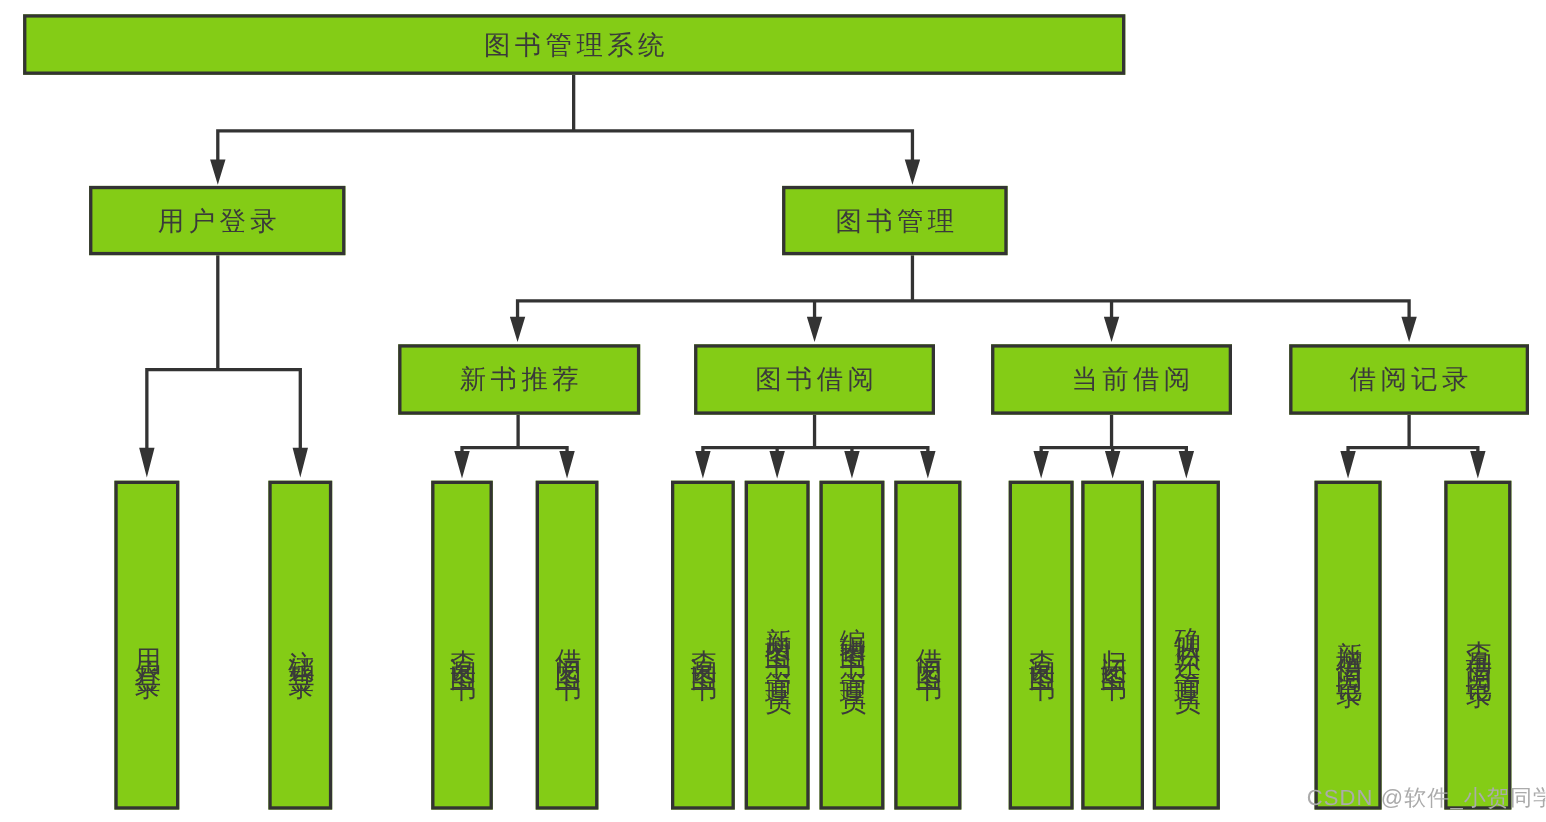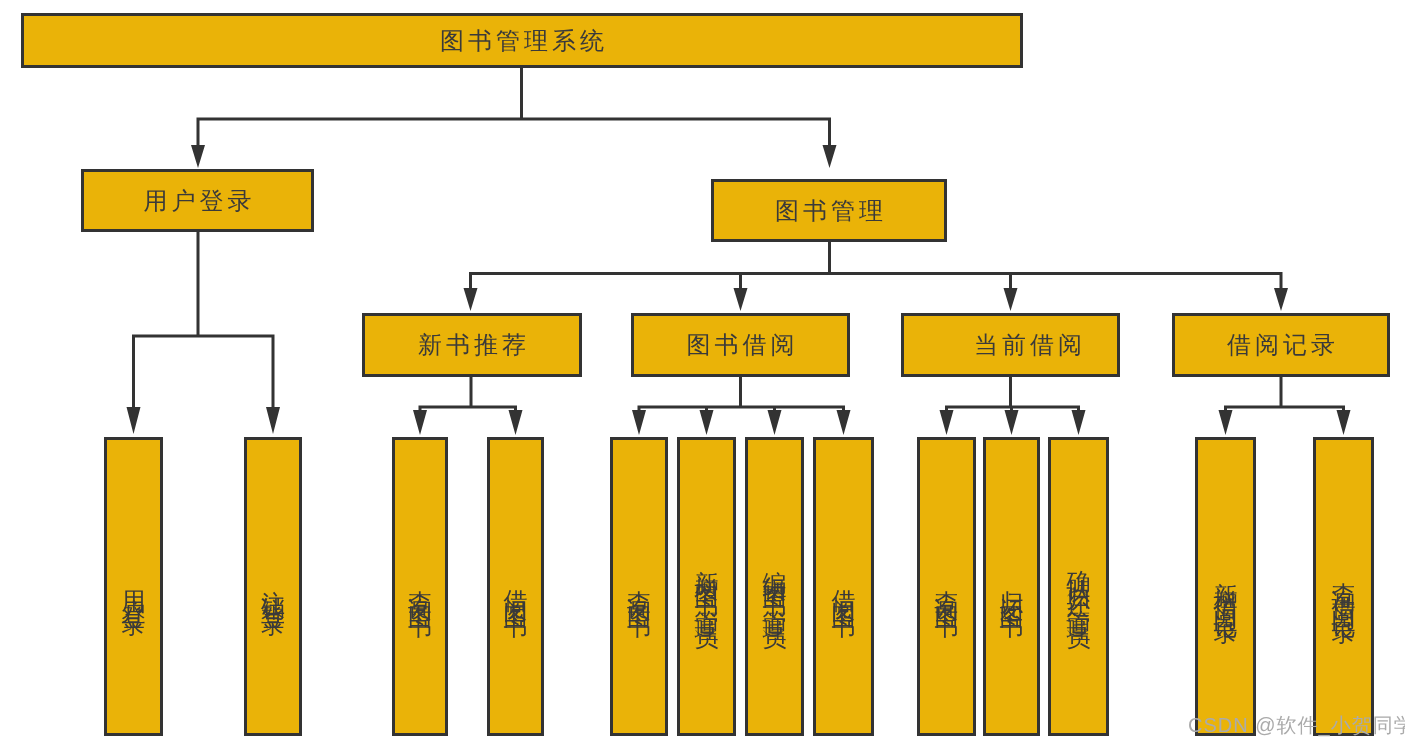--- a/index.html
+++ b/index.html
@@ -18,21 +18,21 @@
   }
   #connector-svg {
     position: absolute;
     left: 0; top: 0;
     width: 1405px; height: 747px;
   }
   .box {
     position: absolute;
     box-sizing: border-box;
     border: 3px solid #333333;
-    background: #eab308;
+    background: #84cc16;
     display: flex;
     align-items: center;
     justify-content: center;
     white-space: nowrap;
     color: #3a3a3a;
   }
   .hbox {
     font-size: 24px;
     letter-spacing: 4px;
     text-indent: 4px;
@@ -99,21 +99,21 @@
       M939.5 410 L953.5 410 L946.5 435 Z
       M1004.5 410 L1018.5 410 L1011.5 435 Z
       M1071.5 410 L1085.5 410 L1078.5 435 Z
       M1218.5 410 L1232.5 410 L1225.5 435 Z
       M1336.5 410 L1350.5 410 L1343.5 435 Z"></path>
   </svg>
 
   <div class="box hbox" style="left:21px; top:13px; width:1002px; height:55px;">图书管理系统</div>
 
   <div class="box hbox" style="left:81px; top:169px; width:233px; height:63px;">用户登录</div>
-  <div class="box hbox" style="left:711px; top:169px; width:236px; height:63px;margin-top:10px;">图书管理</div>
+  <div class="box hbox" style="left:711px; top:169px; width:205px; height:63px;">图书管理</div>
 
   <div class="box hbox" style="left:631px; top:313px; width:219px; height:64px;">图书借阅</div>
   <div class="box hbox" style="left:362px; top:313px; width:220px; height:64px;">新书推荐</div>
   <div class="box hbox" style="left:901px; top:313px; width:219px; height:64px;padding-left:35px;">当前借阅</div>
   <div class="box hbox" style="left:1172px; top:313px; width:218px; height:64px;">借阅记录</div>
 
   <div class="box vbox" style="left:104px; top:437px; width:59px; height:299px;">用户登录</div>
   <div class="box vbox" style="left:244px; top:437px; width:58px; height:299px;">注销登录</div>
 
   <div class="box vbox" style="left:392px; top:437px; width:56px; height:299px;">查询图书</div>

